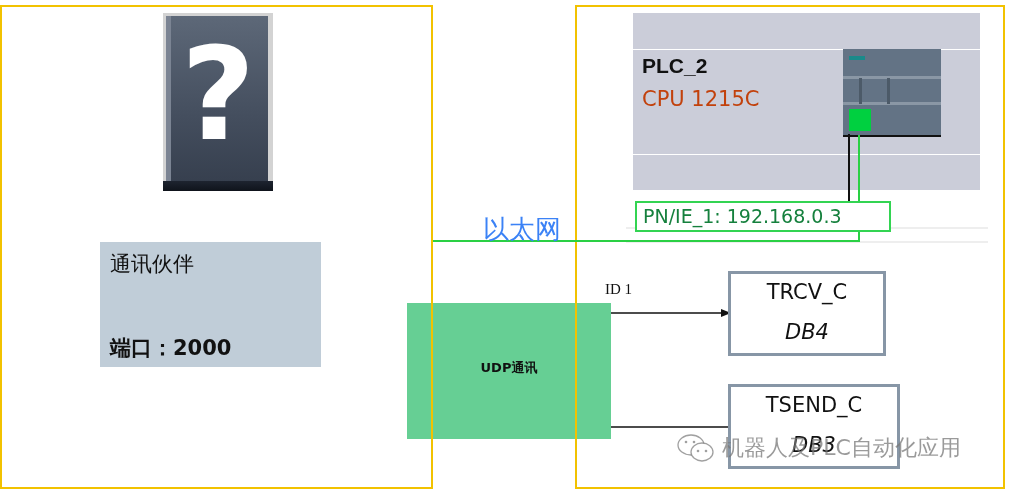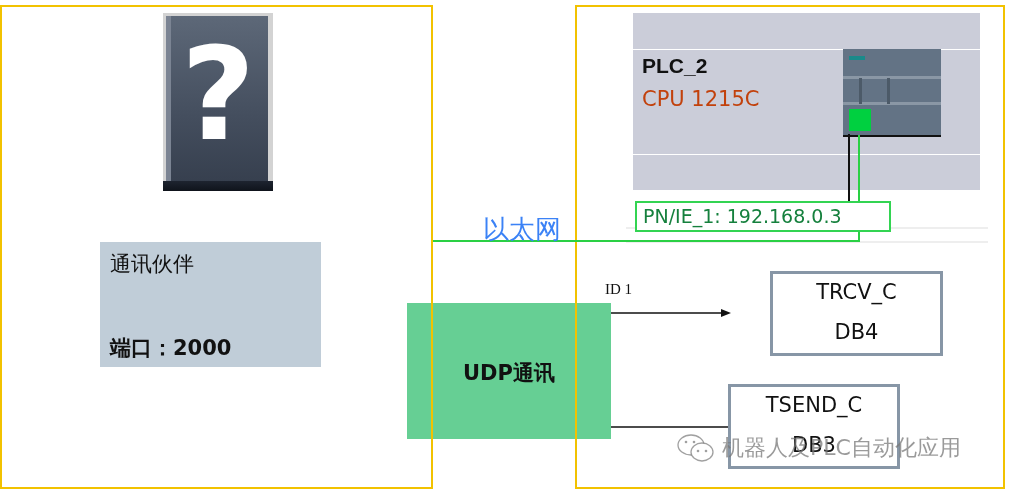--- a/index.html
+++ b/index.html
@@ -23,25 +23,25 @@
   .module { left:843px; top:49px; width:98px; height:86px; background:#637385; }
   .module .led { position:absolute; left:6px; top:7px; width:16px; height:4px; background:#1a8a8a; }
   .module .rail { position:absolute; left:0; width:100%; height:3px; background:#8a97a5; }
   .module .vdiv { position:absolute; top:29px; width:3px; height:26px; background:#4c5a68; }
   .module .port { position:absolute; left:6px; top:60px; width:22px; height:22px; background:#00d040; }
   .module .bottom { position:absolute; left:0; bottom:-2px; width:100%; height:2px; background:#111; }
   .pn-box { left:635px; top:201px; width:256px; height:31px; border:2px solid #33d452; box-sizing:border-box; background:#fff;
      font-size:19px; color:#15803d; padding-left:6px; line-height:27px; font-family:"DejaVu Sans", sans-serif; }
   .eth-label { left:483px; top:212px; font-size:26px; color:#3b82f6; font-family:"DejaVu Sans", sans-serif; }
   .udp { left:407px; top:303px; width:204px; height:136px; background:#66cf94; }
-  .udp span { position:absolute; left:0; top:56px; width:100%; text-align:center; font-size:21px; font-weight:bold; color:#111; }
+  .udp span { position:absolute; left:0; top:56px; width:100%; text-align:center; font-size:13px; font-weight:bold; color:#111; }
   .block { position:absolute; border:3px solid #8796a6; box-sizing:border-box; background:#fff; text-align:center; font-size:21px; color:#111;
      font-family:"DejaVu Sans", sans-serif; }
   .block .l1 { position:absolute; left:0; width:100%; top:6px; }
-  .block .l2 { position:absolute; left:0; width:100%; top:46px; }
+  .block .l2 { position:absolute; left:0; width:100%; top:46px;font-style:italic; }
   .id-label { left:595px; top:281px; font-size:15px; color:#111; font-family:"Liberation Serif", serif;margin-left:10px; }
   .watermark { left:676px; top:432px; font-size:22px; color:rgba(120,120,120,0.75); font-family:"DejaVu Sans", sans-serif; display:flex; align-items:center; gap:6px; }
 </style>
 </head>
 <body>
 
 <div class="frame" style="left:0; top:5px; width:433px; height:484px;"></div>
 <div class="frame" style="left:575px; top:5px; width:430px; height:484px;"></div>
 
 <div class="abs qicon">
@@ -92,21 +92,21 @@
 
 <div class="abs udp">
   <span>UDP通讯</span>
 </div>
 
 <div class="abs" style="left:431px; top:303px; width:2px; height:136px; background:#f2c200;"></div>
 <div class="abs" style="left:575px; top:303px; width:2px; height:136px; background:#f2c200;"></div>
 
 <div class="abs id-label">ID 1</div>
 
-<div class="block" style="left:728px; top:271px; width:173px; height:85px;margin-left:42px;">
+<div class="block" style="left:728px; top:271px; width:158px; height:85px;">
   <div class="l1">TRCV_C</div>
   <div class="l2">DB4</div>
 </div>
 <div class="block" style="left:728px; top:384px; width:172px; height:85px;">
   <div class="l1">TSEND_C</div>
   <div class="l2">DB3</div>
 </div>
 
 <div class="abs watermark">
   <svg width="40" height="32" viewBox="0 0 40 32">

